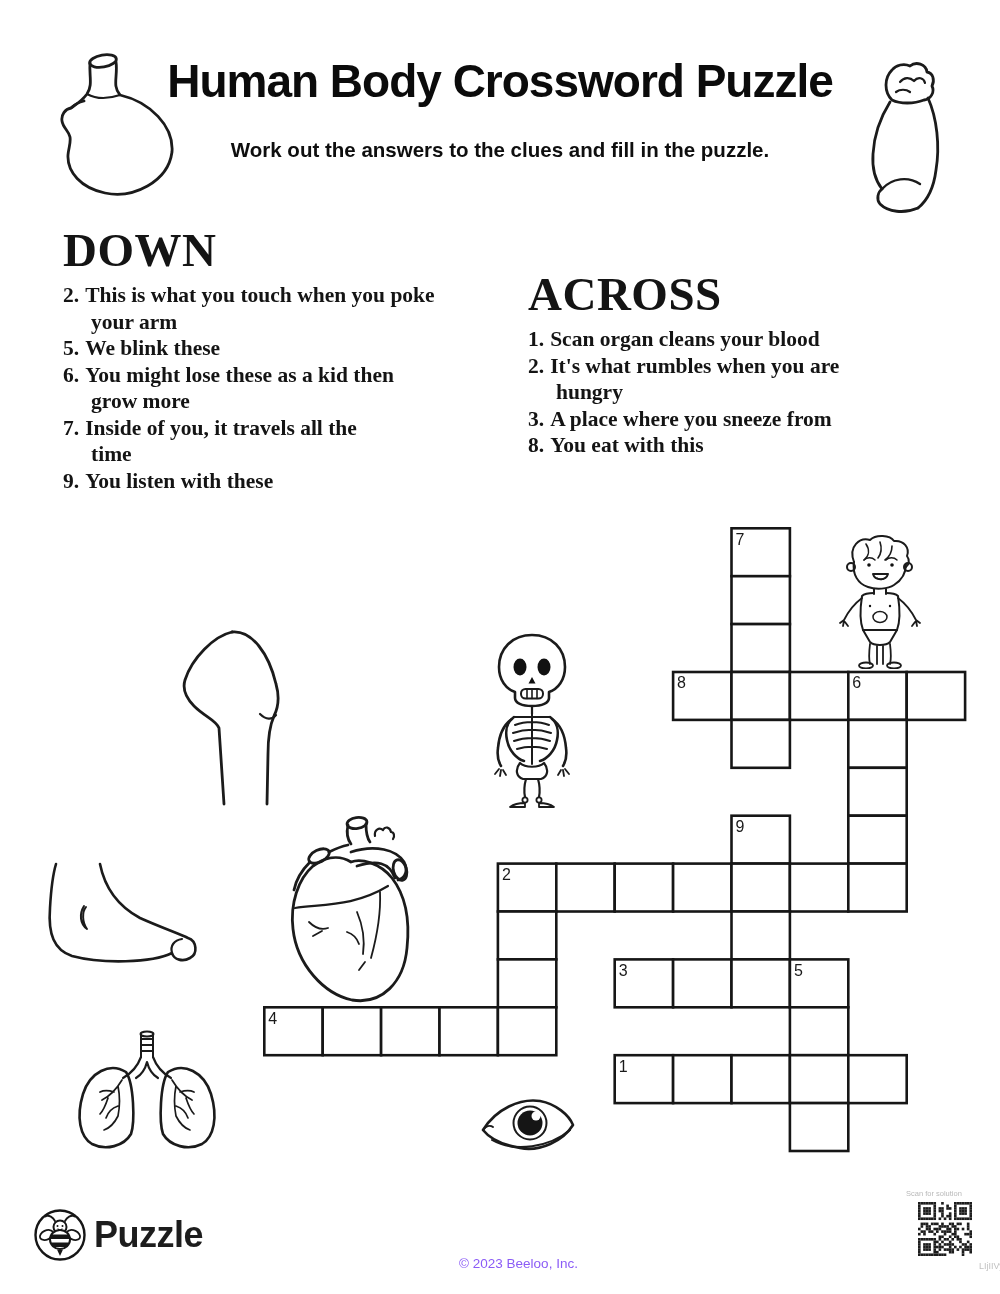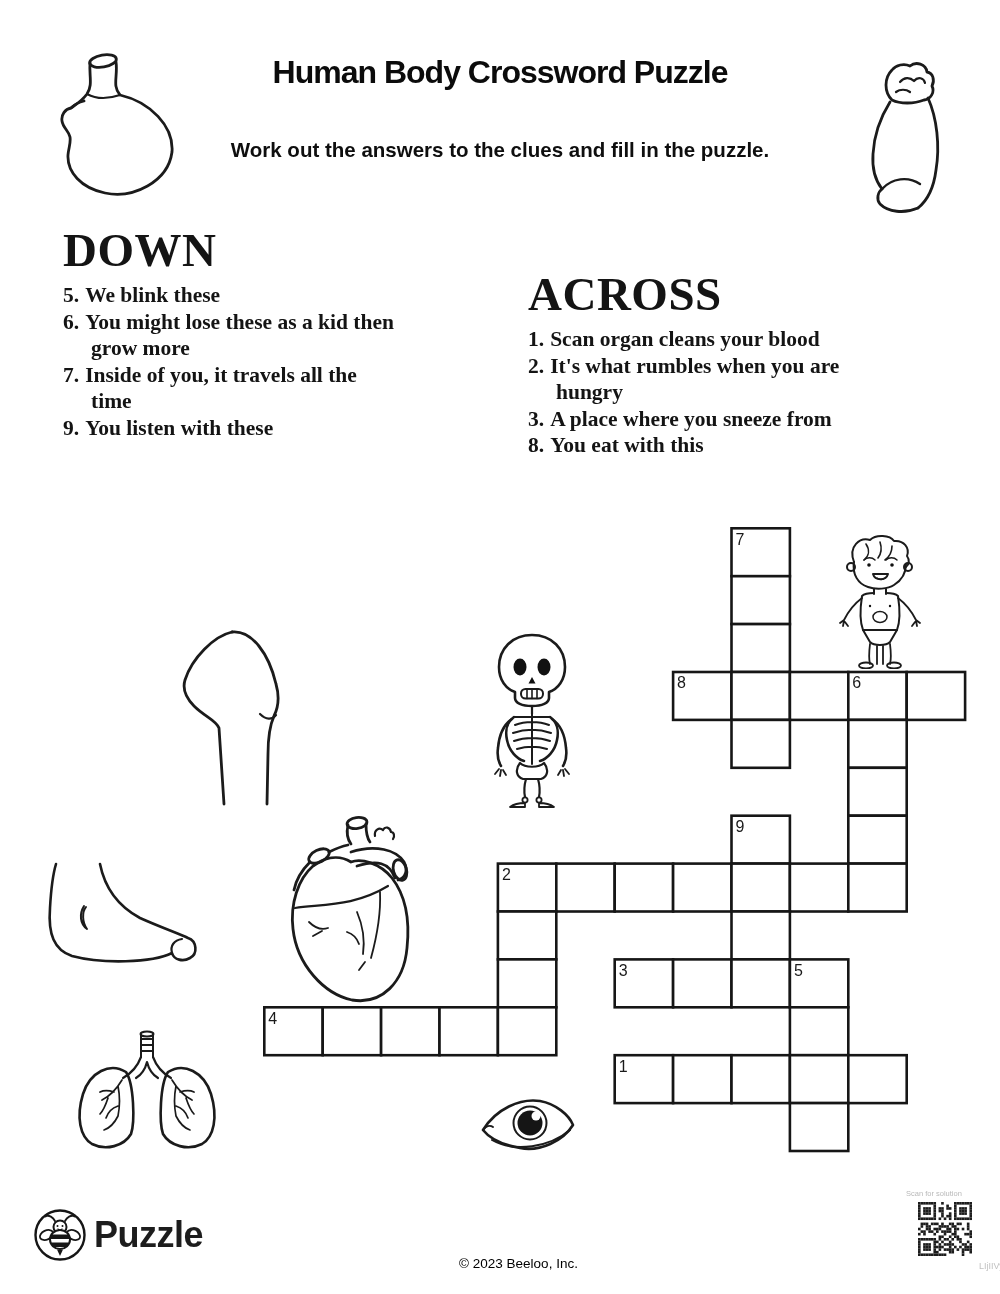--- a/index.html
+++ b/index.html
@@ -1,34 +1,34 @@
 <!DOCTYPE html>
 <html><head>
 <meta charset="utf-8">
 <style>
   html,body{margin:0;padding:0;background:#ffffff;}
   .page{position:relative;width:1000px;height:1294px;background:#fff;overflow:hidden;
         font-family:"Liberation Sans",sans-serif;color:#111;}
   .abs{position:absolute;}
   
-  .title{left:0;right:0;top:54px;text-align:center;font-size:32px;font-weight:700;
+  .title{left:0;right:0;top:54px;text-align:center;font-size:46px;font-weight:700;
          letter-spacing:-1px;color:#0b0b0b;}
   .subtitle{left:0;right:0;top:138px;text-align:center;font-size:20.5px;font-weight:700;color:#0e0e0e;}
   
   .clues{font-family:"Liberation Serif",serif;color:#141414;}
   .clues h2{margin:0;font-size:47px;line-height:1.0;font-weight:700;letter-spacing:.5px;}
   .clues ol{margin:8px 0 0;padding:0;list-style:none;font-size:21.5px;font-weight:700;line-height:26.5px;}
   .clue{padding-left:28px;text-indent:-28px;}
   .clue .num{margin-right:6px;}
   .clue .txt{white-space:pre-line;}
   .down{left:63px;top:227px;width:470px;}
   .across{left:528px;top:227px;width:450px;margin-top:44px;}
   
   .brand-text{left:94px;top:1214px;font-size:36px;font-weight:700;letter-spacing:-.5px;color:#1d1d1d;}
-  .copyright{left:8px;right:0;top:1256px;text-align:center;font-size:13.5px;color:#000000;padding-left:29px;}
+  .copyright{left:8px;right:0;top:1256px;text-align:center;font-size:13.5px;color:#8b5cf6;padding-left:29px;}
   .qr-caption{left:906px;top:1189px;width:70px;font-size:7.5px;color:#b9b9b9;}
   .qr-code-text{left:960px;top:1261px;width:74px;text-align:center;font-size:9px;color:#c2c2c2;}
   svg{display:block;}
 </style>
 </head>
 <body>
 
 <div class="page">
 
   <svg class="abs" style="left:60px;top:52px" width="132" height="146" viewBox="0 0 132 146">
@@ -50,20 +50,22 @@
       <path d="M88,40 C97,60 100,88 96,112 C94,128 88,142 78,150"></path>
       <path d="M50,44 C40,60 34,78 33,96 C32,110 35,122 42,131"></path>
       <path d="M42,131 C52,120 68,118 80,126" stroke-width="2.4"></path>
       <path d="M78,150 C64,156 48,154 40,146 C36,141 38,134 42,131"></path>
     </g>
   </svg>
 
   <section class="abs clues down">
     <h2>DOWN</h2>
     <ol>
+      <li class="clue"><span class="num">2.</span><span class="txt">This is what you touch when you poke
+your arm</span></li>
       <li class="clue"><span class="num">5.</span><span class="txt">We blink these</span></li>
       <li class="clue"><span class="num">6.</span><span class="txt">You might lose these as a kid then
 grow more</span></li>
       <li class="clue"><span class="num">7.</span><span class="txt">Inside of you, it travels all the
 time</span></li>
       <li class="clue"><span class="num">9.</span><span class="txt">You listen with these</span></li>
     </ol>
   </section>
 
   <section class="abs clues across">

